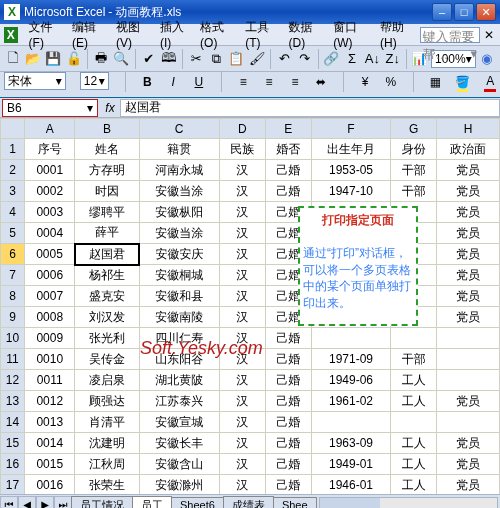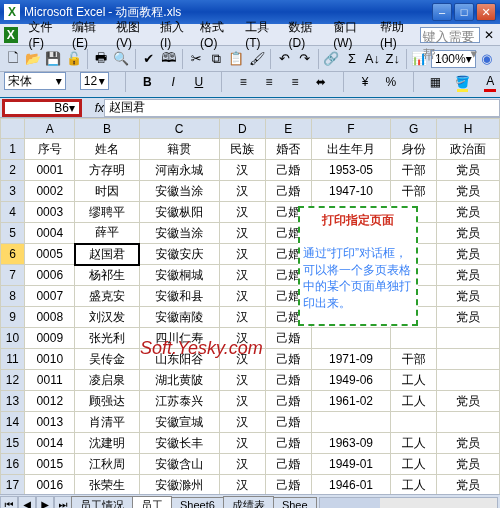--- a/index.html
+++ b/index.html
@@ -20,22 +20,22 @@
 .tb-btn{width:22px;height:22px;display:flex;align-items:center;justify-content:center;border:1px solid transparent;font-size:13px}
 .tb-sep{width:1px;height:20px;background:#aab5c8;margin:0 2px}
 .zoom{border:1px solid #7a98c4;background:#fff;height:18px;width:50px;padding:0 2px;display:flex;align-items:center;justify-content:space-between}
 .fmtbar{height:26px;background:#d6e0ef;border-bottom:1px solid #0369a1;display:flex;align-items:flex-start;padding:0 4px;gap:14px}
 .combo{border:1px solid #7a98c4;background:#fff;height:18px;padding:0 3px;display:flex;align-items:center;justify-content:space-between}
 .fmb{width:18px;height:20px;display:flex;align-items:center;justify-content:center}
 .clr-a{border-bottom:3px solid #d00}
 .clr-fill{position:relative}
 .clr-fill::after{content:"";position:absolute;bottom:0;left:2px;right:2px;height:3px;background:#ffeb3b}
 .formula-row{height:20px;background:#d6e0ef;display:flex;align-items:center;border-bottom:1px solid #aab5c8}
-.namebox{width:80px;height:18px;border:3px solid #b91c1c;background:#fff;margin:0 2px;padding:0 4px;display:flex;align-items:center;justify-content:flex-end}
-.fx{width:20px;font-style:italic;text-align:right}
+.namebox{width:96px;height:18px;border:1px solid #b91c1c;background:#fff;margin:0 2px;padding:0 4px;display:flex;align-items:center;justify-content:space-between}
+.fx{width:20px;font-style:italic;text-align:center}
 .fbar{flex:1;height:18px;border:1px solid #aab5c8;background:#fff;padding:0 4px;display:flex;align-items:center}
 .grid-wrap{height:376px;position:relative;overflow:hidden;background:#fff}
 table{border-collapse:collapse;width:100%}
 th,td{border:1px solid #d0d0c0;height:20px;padding:0 4px;white-space:nowrap;text-align:center;background:#fff}
 td{height:21px}
 th{background:#d6e0ef;font-weight:normal;text-align:center}
 th.corner{background:#d6e0ef;width:24px}
 th.rowhdr{background:#d6e0ef;width:24px;text-align:center}
 tr.sel th.rowhdr{background:#ffd968}
 td.sel{border:2px solid #000}

